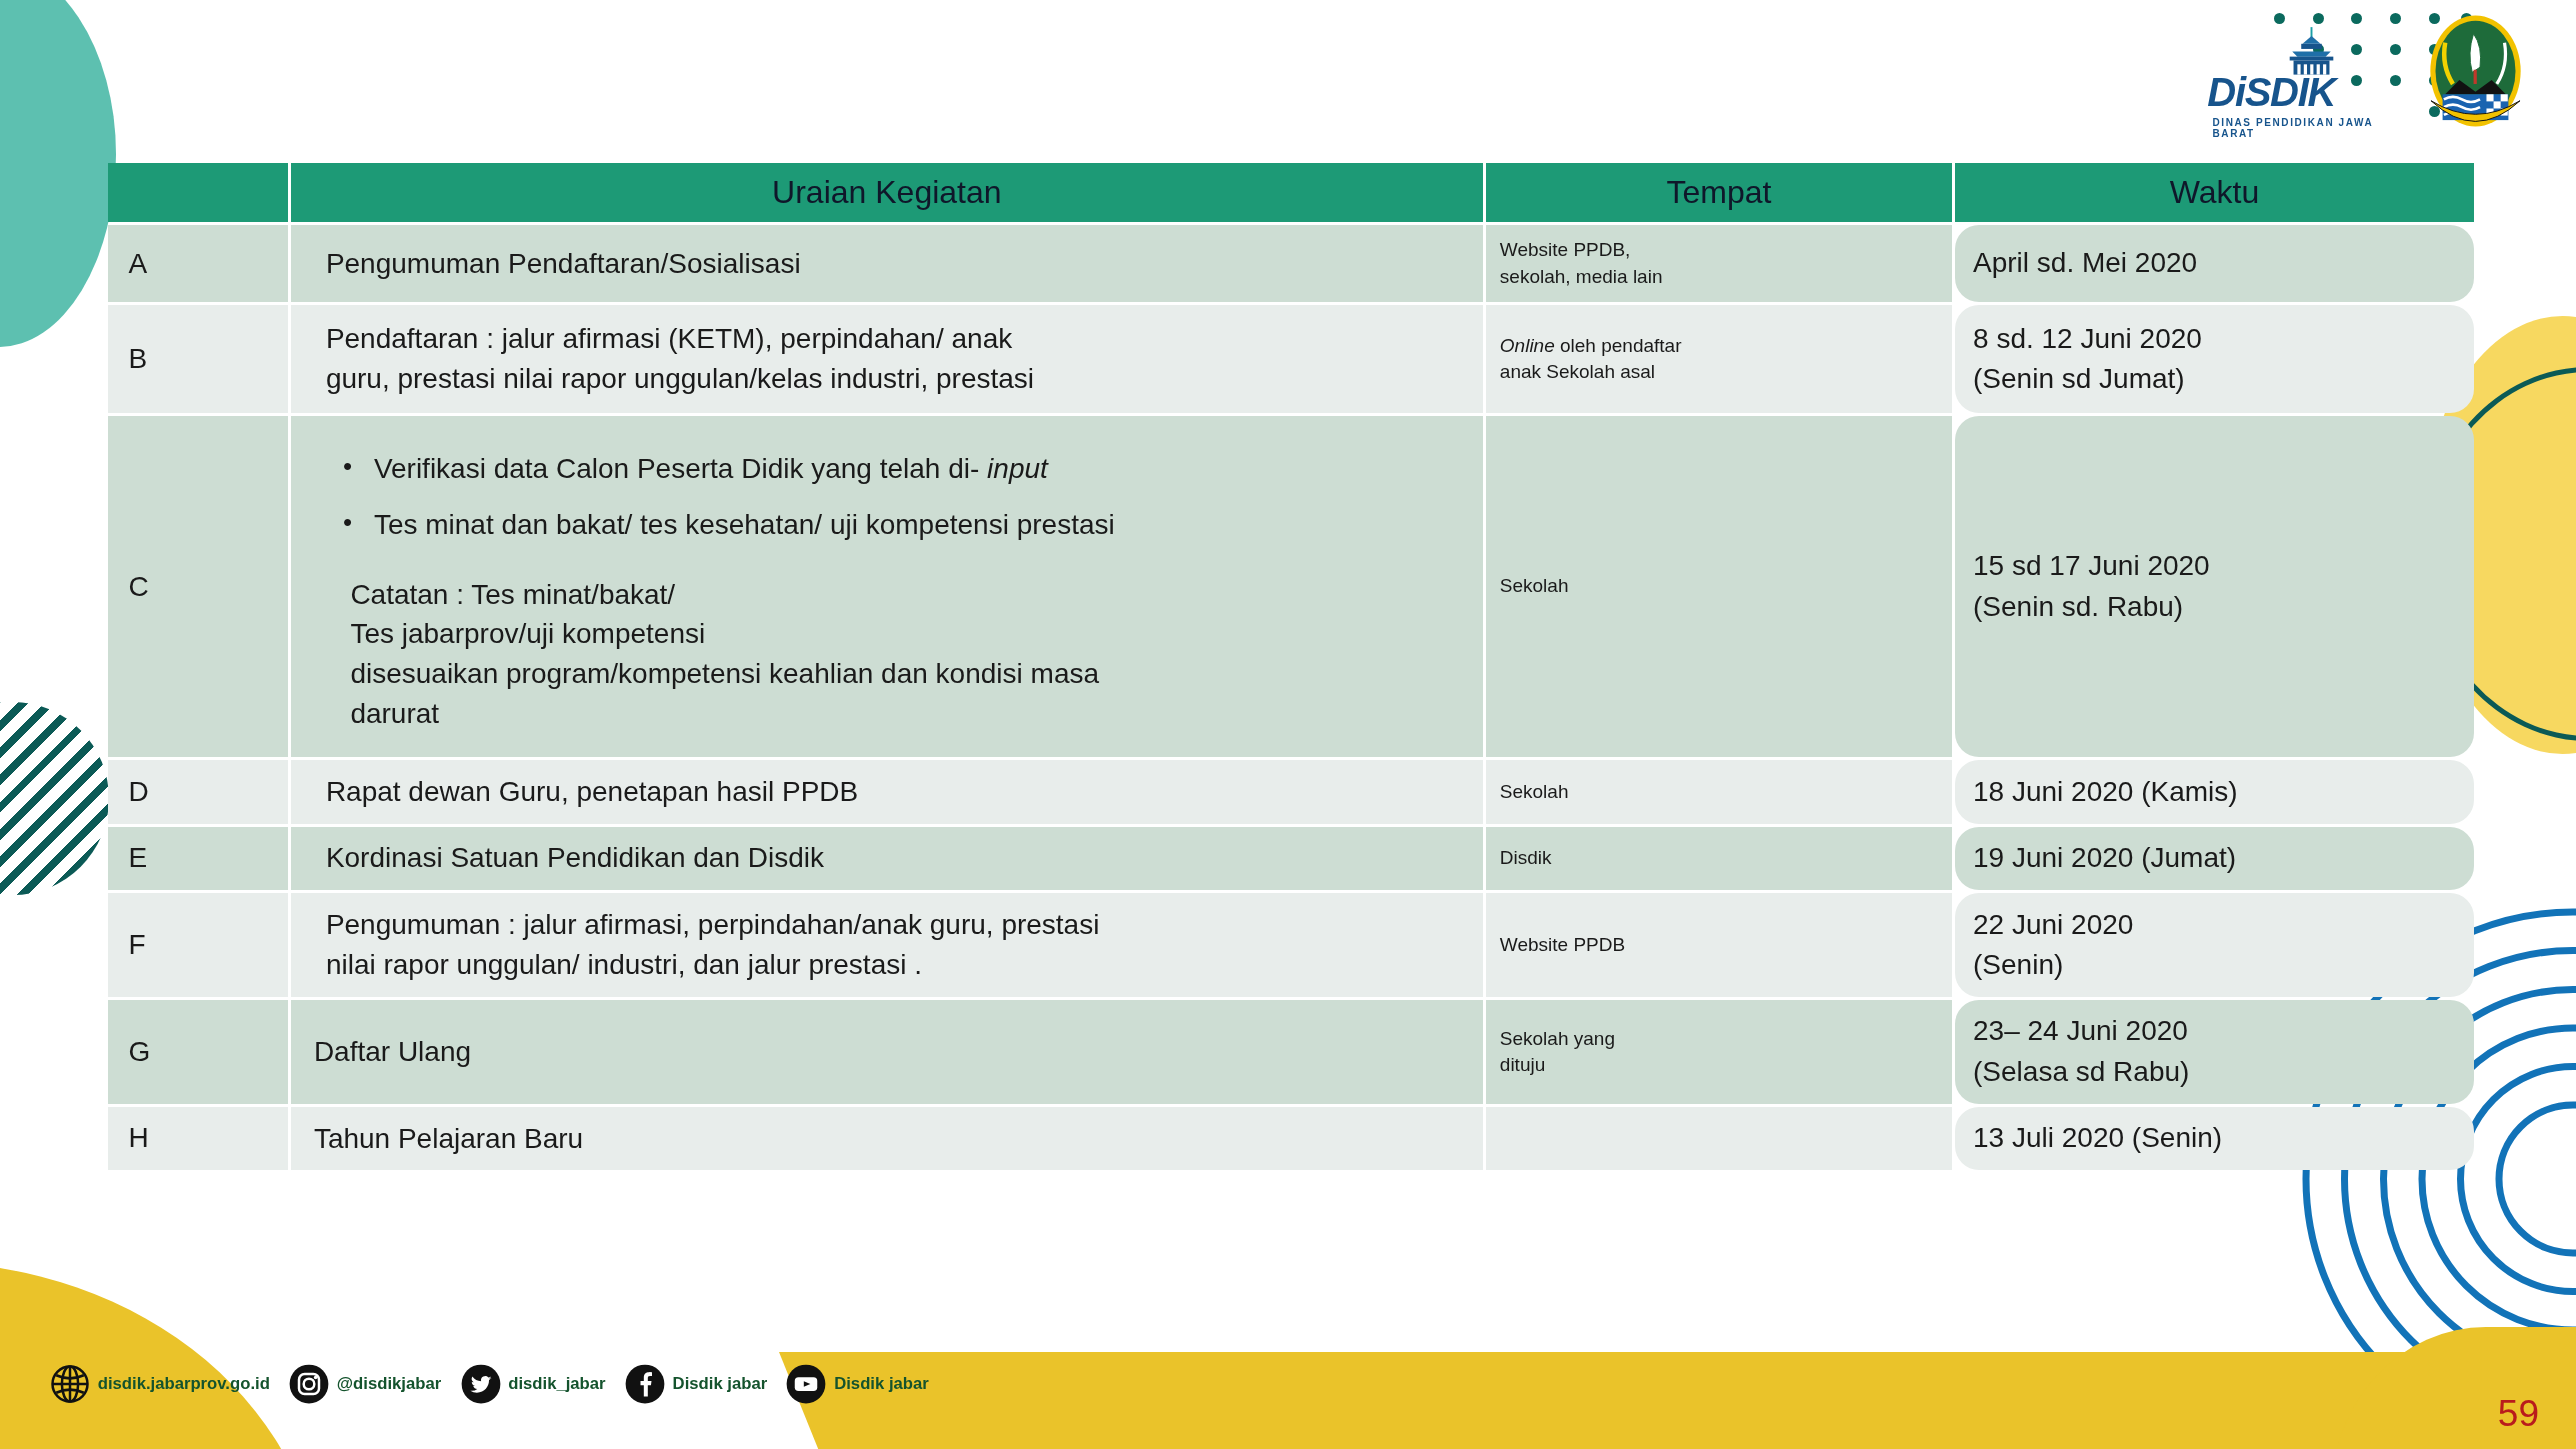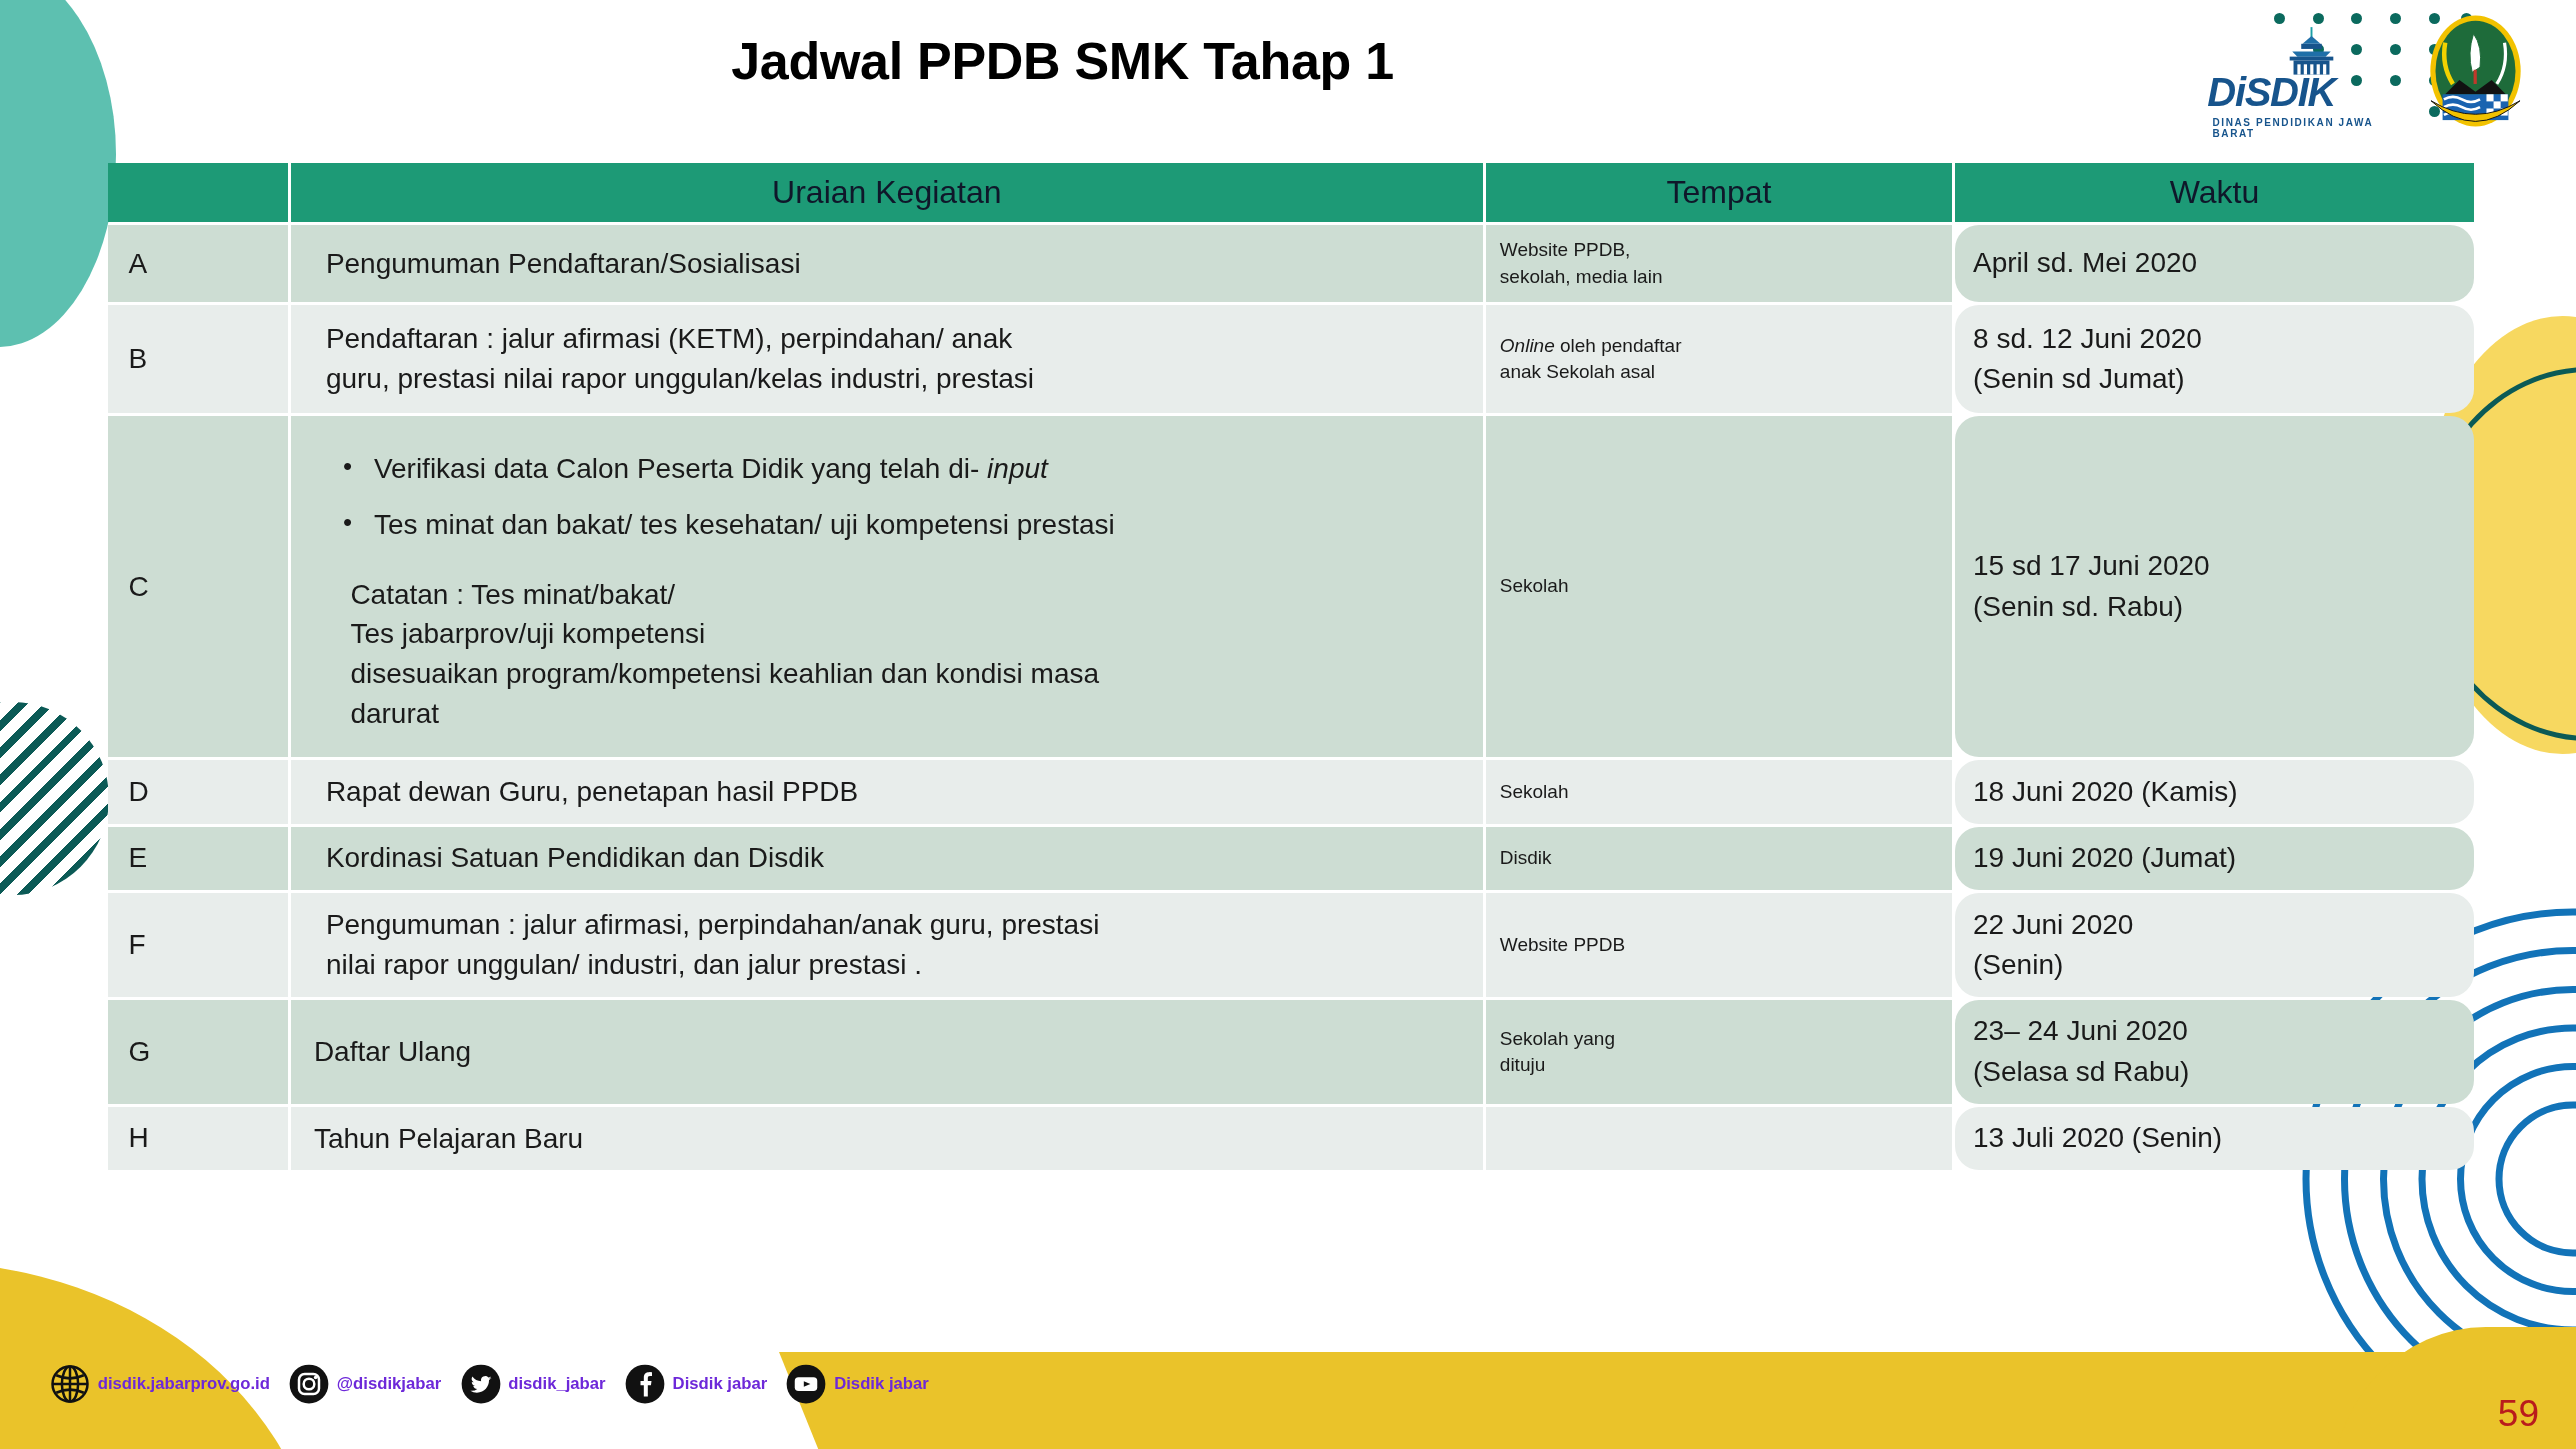--- a/index.html
+++ b/index.html
@@ -265,21 +265,21 @@
     margin-right: 19.3px;
   }
   .social-item .sicon {
     width: 40px; height: 40px;
     margin-right: 7.7px;
     flex: 0 0 auto;
   }
   .social-item .slabel {
     font-size: 16.7px;
     font-weight: bold;
-    color: #6d28d9;
+    color: #14532d;
     white-space: nowrap;
   }
 
   
   .page-num {
     position: absolute;
     right: 37px; bottom: 14px;
     font-size: 37px;
     color: #b91c1c;
     z-index: 45;
@@ -296,21 +296,20 @@
   <div class="deco deco-teal-ring"></div>
   <div class="deco deco-rings">
     <div class="ring" style="width:541px;height:541px;"></div>
     <div class="ring" style="width:464px;height:464px;"></div>
     <div class="ring" style="width:386px;height:386px;"></div>
     <div class="ring" style="width:309px;height:309px;"></div>
     <div class="ring" style="width:232px;height:232px;"></div>
     <div class="ring" style="width:155px;height:155px;"></div>
   </div>
 
-  <div class="slide-title">Jadwal PPDB SMK Tahap 1</div>
 
   <div class="logo-area">
     <div class="dots-grid">
       <i style="left:0px;top:0px"></i>   
         <i style="left:39px;top:0px"></i>  
         <i style="left:77px;top:0px"></i>
       <i style="left:116px;top:0px"></i> 
         <i style="left:155px;top:0px"></i> 
         <i style="left:187px;top:0px"></i>
       <i style="left:39px;top:31px"></i> 

